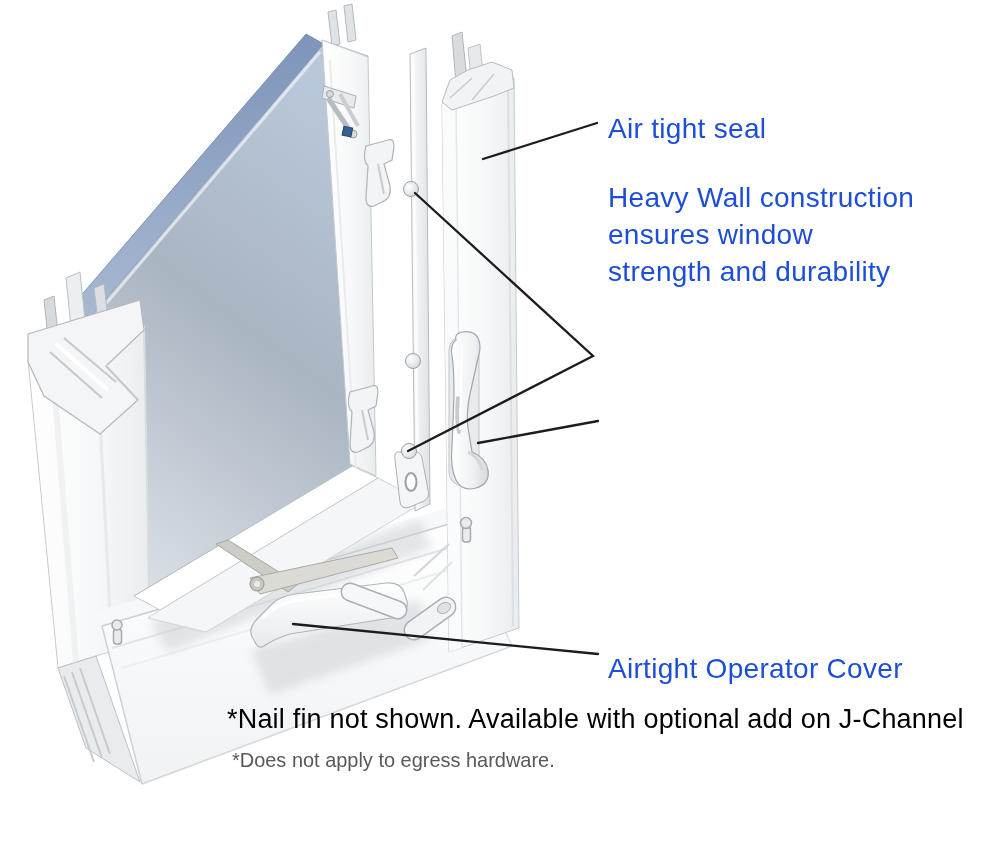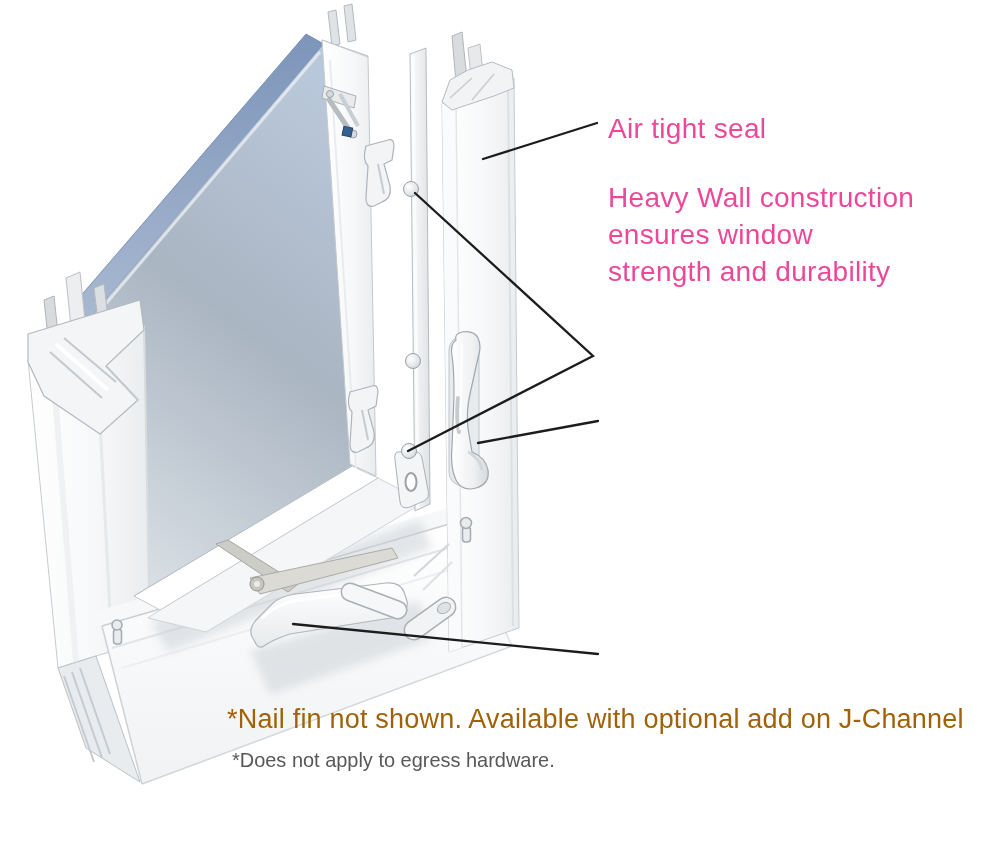--- a/index.html
+++ b/index.html
@@ -8,29 +8,29 @@
     width:986px;height:846px;
     background:#ffffff;
     overflow:hidden;
     font-family:"Liberation Sans", sans-serif;
   }
   #art{position:absolute;left:0;top:0;}
   .callout{
     position:absolute;
     font-size:28px;
     line-height:37px;
-    color:#ec4899;
+    color:#1d4ed8;
     letter-spacing:.3px;
     white-space:pre-wrap;
   }
   .note-primary{
     position:absolute;
     font-size:27px;
     line-height:32px;
-    color:#a16207;
+    color:#000000;
     letter-spacing:.2px;
     white-space:pre-wrap;
   }
   .note-secondary{
     position:absolute;
     font-size:21px;
     line-height:26px;
     color:#57585a;
     transform:scaleX(.95);
     transform-origin:left top;
@@ -218,18 +218,19 @@
   </svg>
 
   <div class="callout" style="left:608px;top:110px;">Air tight seal</div>
 
   <div class="callout" style="left:608px;top:179px;">Heavy Wall construction
 ensures window
 strength and durability</div>
 
 
 
+  <div class="callout" style="left:608px;top:650px;">Airtight Operator Cover</div>
 
   <div class="note-primary" style="left:227px;top:703px;">*Nail fin not shown. Available with optional add on J-Channel</div>
 
   <div class="note-secondary" style="left:232px;top:747px;">*Does not apply to egress hardware.</div>
 
 </div>
 
 </body></html>

